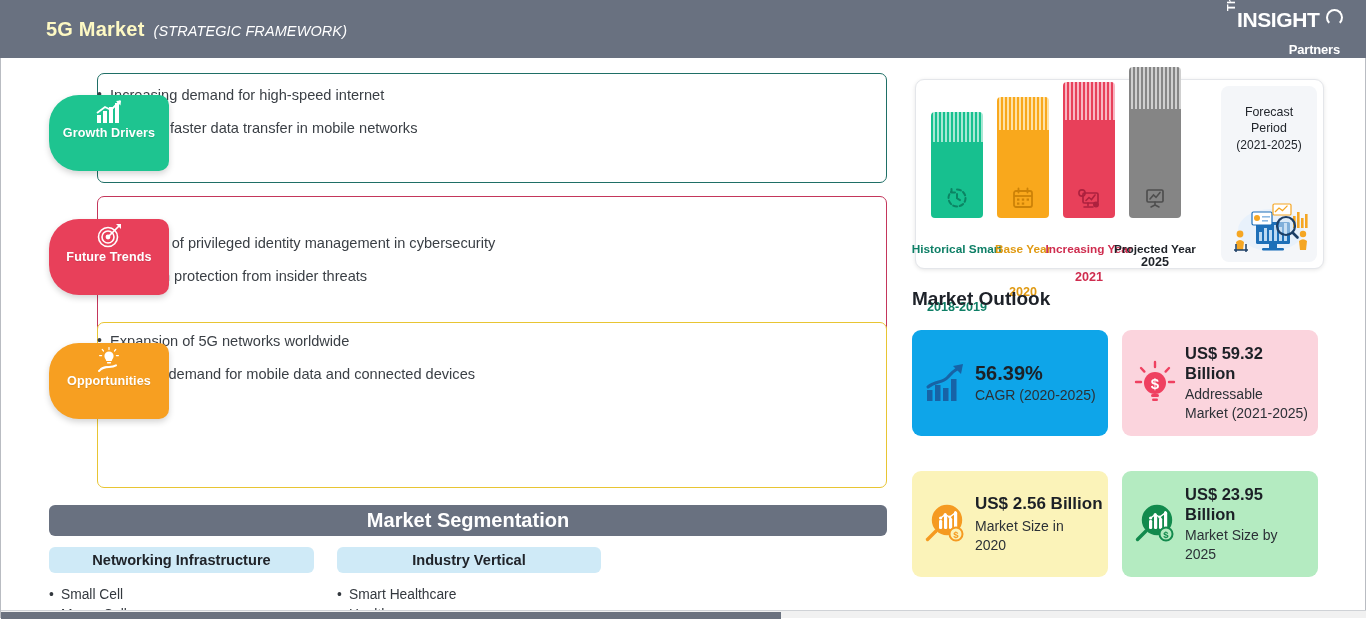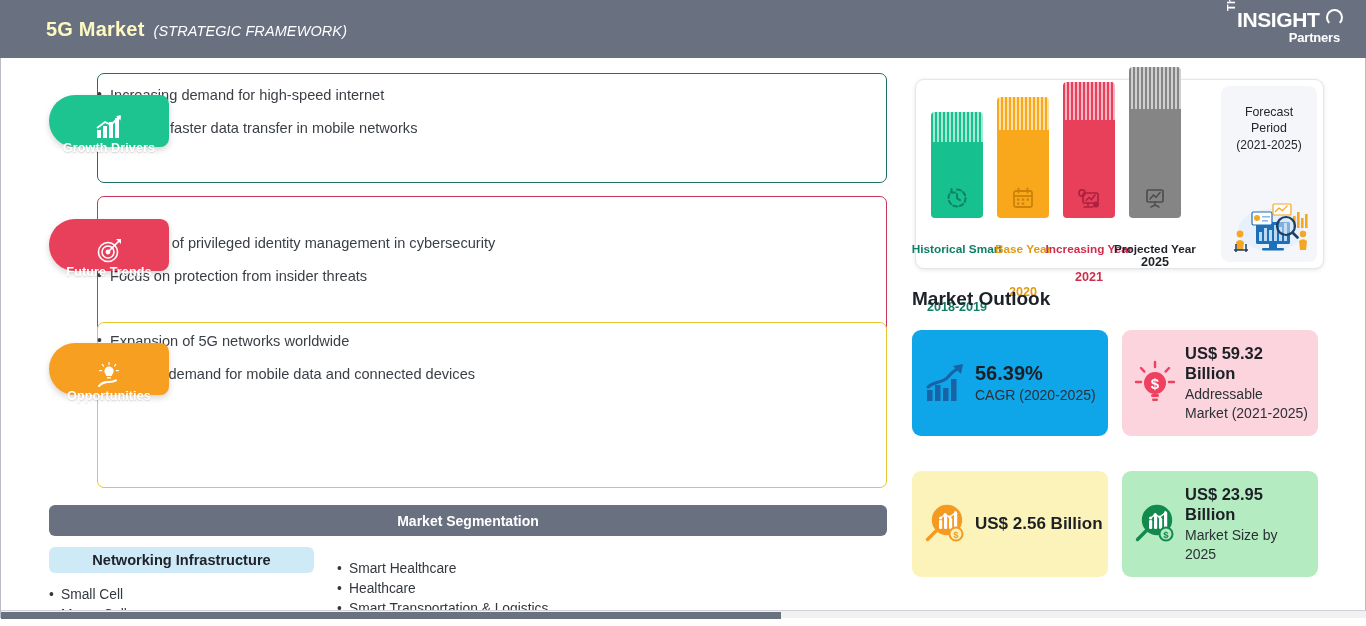--- a/index.html
+++ b/index.html
@@ -46,21 +46,21 @@
     font-size: 11px; font-weight: bold;
     transform: rotate(-90deg); transform-origin: left top;
     letter-spacing: 0.3px;
     white-space: nowrap;
   }
   .logo-insight {
     position: absolute; left: 13px; top: 0px;
     font-size: 21px; font-weight: bold; letter-spacing: -0.4px;
   }
   .logo-partners {
-    position: absolute; right: 4px; top: 22px;
+    position: absolute; right: 4px; top: 34px;
     font-size: 13px; font-weight: bold; letter-spacing: -0.2px;
   }
   .logo-ring {
     position: absolute; right: 1px; top: 1px;
     width: 17px; height: 17px;
     border: 2.2px solid #ffffff; border-radius: 50%;
     border-bottom-color: transparent;
   }
 
   
@@ -112,25 +112,25 @@
     white-space: nowrap;
   }
   .bullets li::before {
     content: "\2022";
     position: absolute; left: 0; top: -1px;
     font-size: 14px; color: #3a3f45;
   }
 
   .badge {
     position: absolute; left: 48px;
-    width: 120px; height: 52px;
+    width: 120px; height: 76px;
     border-radius: 30px 10px 10px 30px;
     display: flex; flex-direction: column;
     align-items: center; justify-content: flex-start;
-    padding-top: 19px;
+    padding-top: 4px;
     box-shadow: 0 3px 6px rgba(0,0,0,0.17);
     z-index: 4;
     text-align: center;
   }
   .badge.green { background: #1ec490; }
   .badge.red   { background: #e8405a; }
   .badge.orange{ background: #f79f21; }
 
   .badge-icon { height: 26px; width: 34px; position: relative; }
   .badge-label {
@@ -140,21 +140,21 @@
   }
 
   
   .seg-header {
     position: absolute; left: 48px; top: 447px;
     width: 838px; height: 31px;
     background: #697180; border-radius: 6px;
     display: flex; align-items: center; justify-content: center;
   }
   .seg-header-text {
-    color: #ffffff; font-size: 14px; font-weight: bold;
+    color: #ffffff; font-size: 20px; font-weight: bold;
   }
   .seg-col { position: absolute; top: 489px; }
   .seg-col.c0 { left: 48px; width: 265px; }
   .seg-col.c1 { left: 336px; width: 264px; }
   .seg-pill {
     height: 26px; background: #cfeaf7; border-radius: 6px;
     display: flex; align-items: center; justify-content: center;
   }
   .seg-pill-text {
     font-size: 14.6px; font-weight: bold; color: #20242a;
@@ -346,20 +346,23 @@
         <div class="seg-pill">
           <span class="seg-pill-text">Networking Infrastructure</span>
         </div>
         <ul class="seg-list">
           <li>Small Cell</li>
           <li>Macro Cell</li>
         </ul>
       </div>
 
       <div class="seg-col c1">
+        <div class="seg-pill">
+          <span class="seg-pill-text">Industry Vertical</span>
+        </div>
         <ul class="seg-list">
           <li>Smart Healthcare</li>
           <li>Healthcare</li>
           <li>Smart Transportation &amp; Logistics</li>
         </ul>
       </div>
     </div>
 
     <div class="right-col">
 
@@ -554,20 +557,21 @@
                 <circle cx="33.6" cy="11.6" r="1.6"></circle>
               </g>
             <circle cx="25" cy="19" r="14" fill="none" stroke="#f59a21" stroke-width="2.4"></circle>
             <path d="M14 30 L5.5 38.5" stroke="#f59a21" stroke-width="3.4" stroke-linecap="round"></path>
             <circle cx="34" cy="33" r="6.5" fill="#fbf3b9" stroke="#f59a21" stroke-width="2"></circle>
             <text x="34" y="37.4" font-family="Liberation Sans, sans-serif" font-size="9.5" font-weight="bold" fill="#f59a21" text-anchor="middle">$</text>
           </svg>
         </span>
         <span class="mcard-text">
           <span class="mcard-big" style="font-size:17px;">US$ 2.56 Billion</span>
+          <span class="mcard-sub" style="display:block;">Market Size in 2020</span>
         </span>
       </div>
 
       <div class="mcard green">
         <span class="mcard-icon">
           <svg viewBox="0 0 46 46" width="46" height="46">
             <circle cx="25" cy="19" r="14" fill="#128a4d"></circle>
             <g fill="#fff">
               <rect x="17" y="19" width="3.2" height="9" rx="1.2"></rect>
               <rect x="22" y="14" width="3.2" height="14" rx="1.2"></rect>

